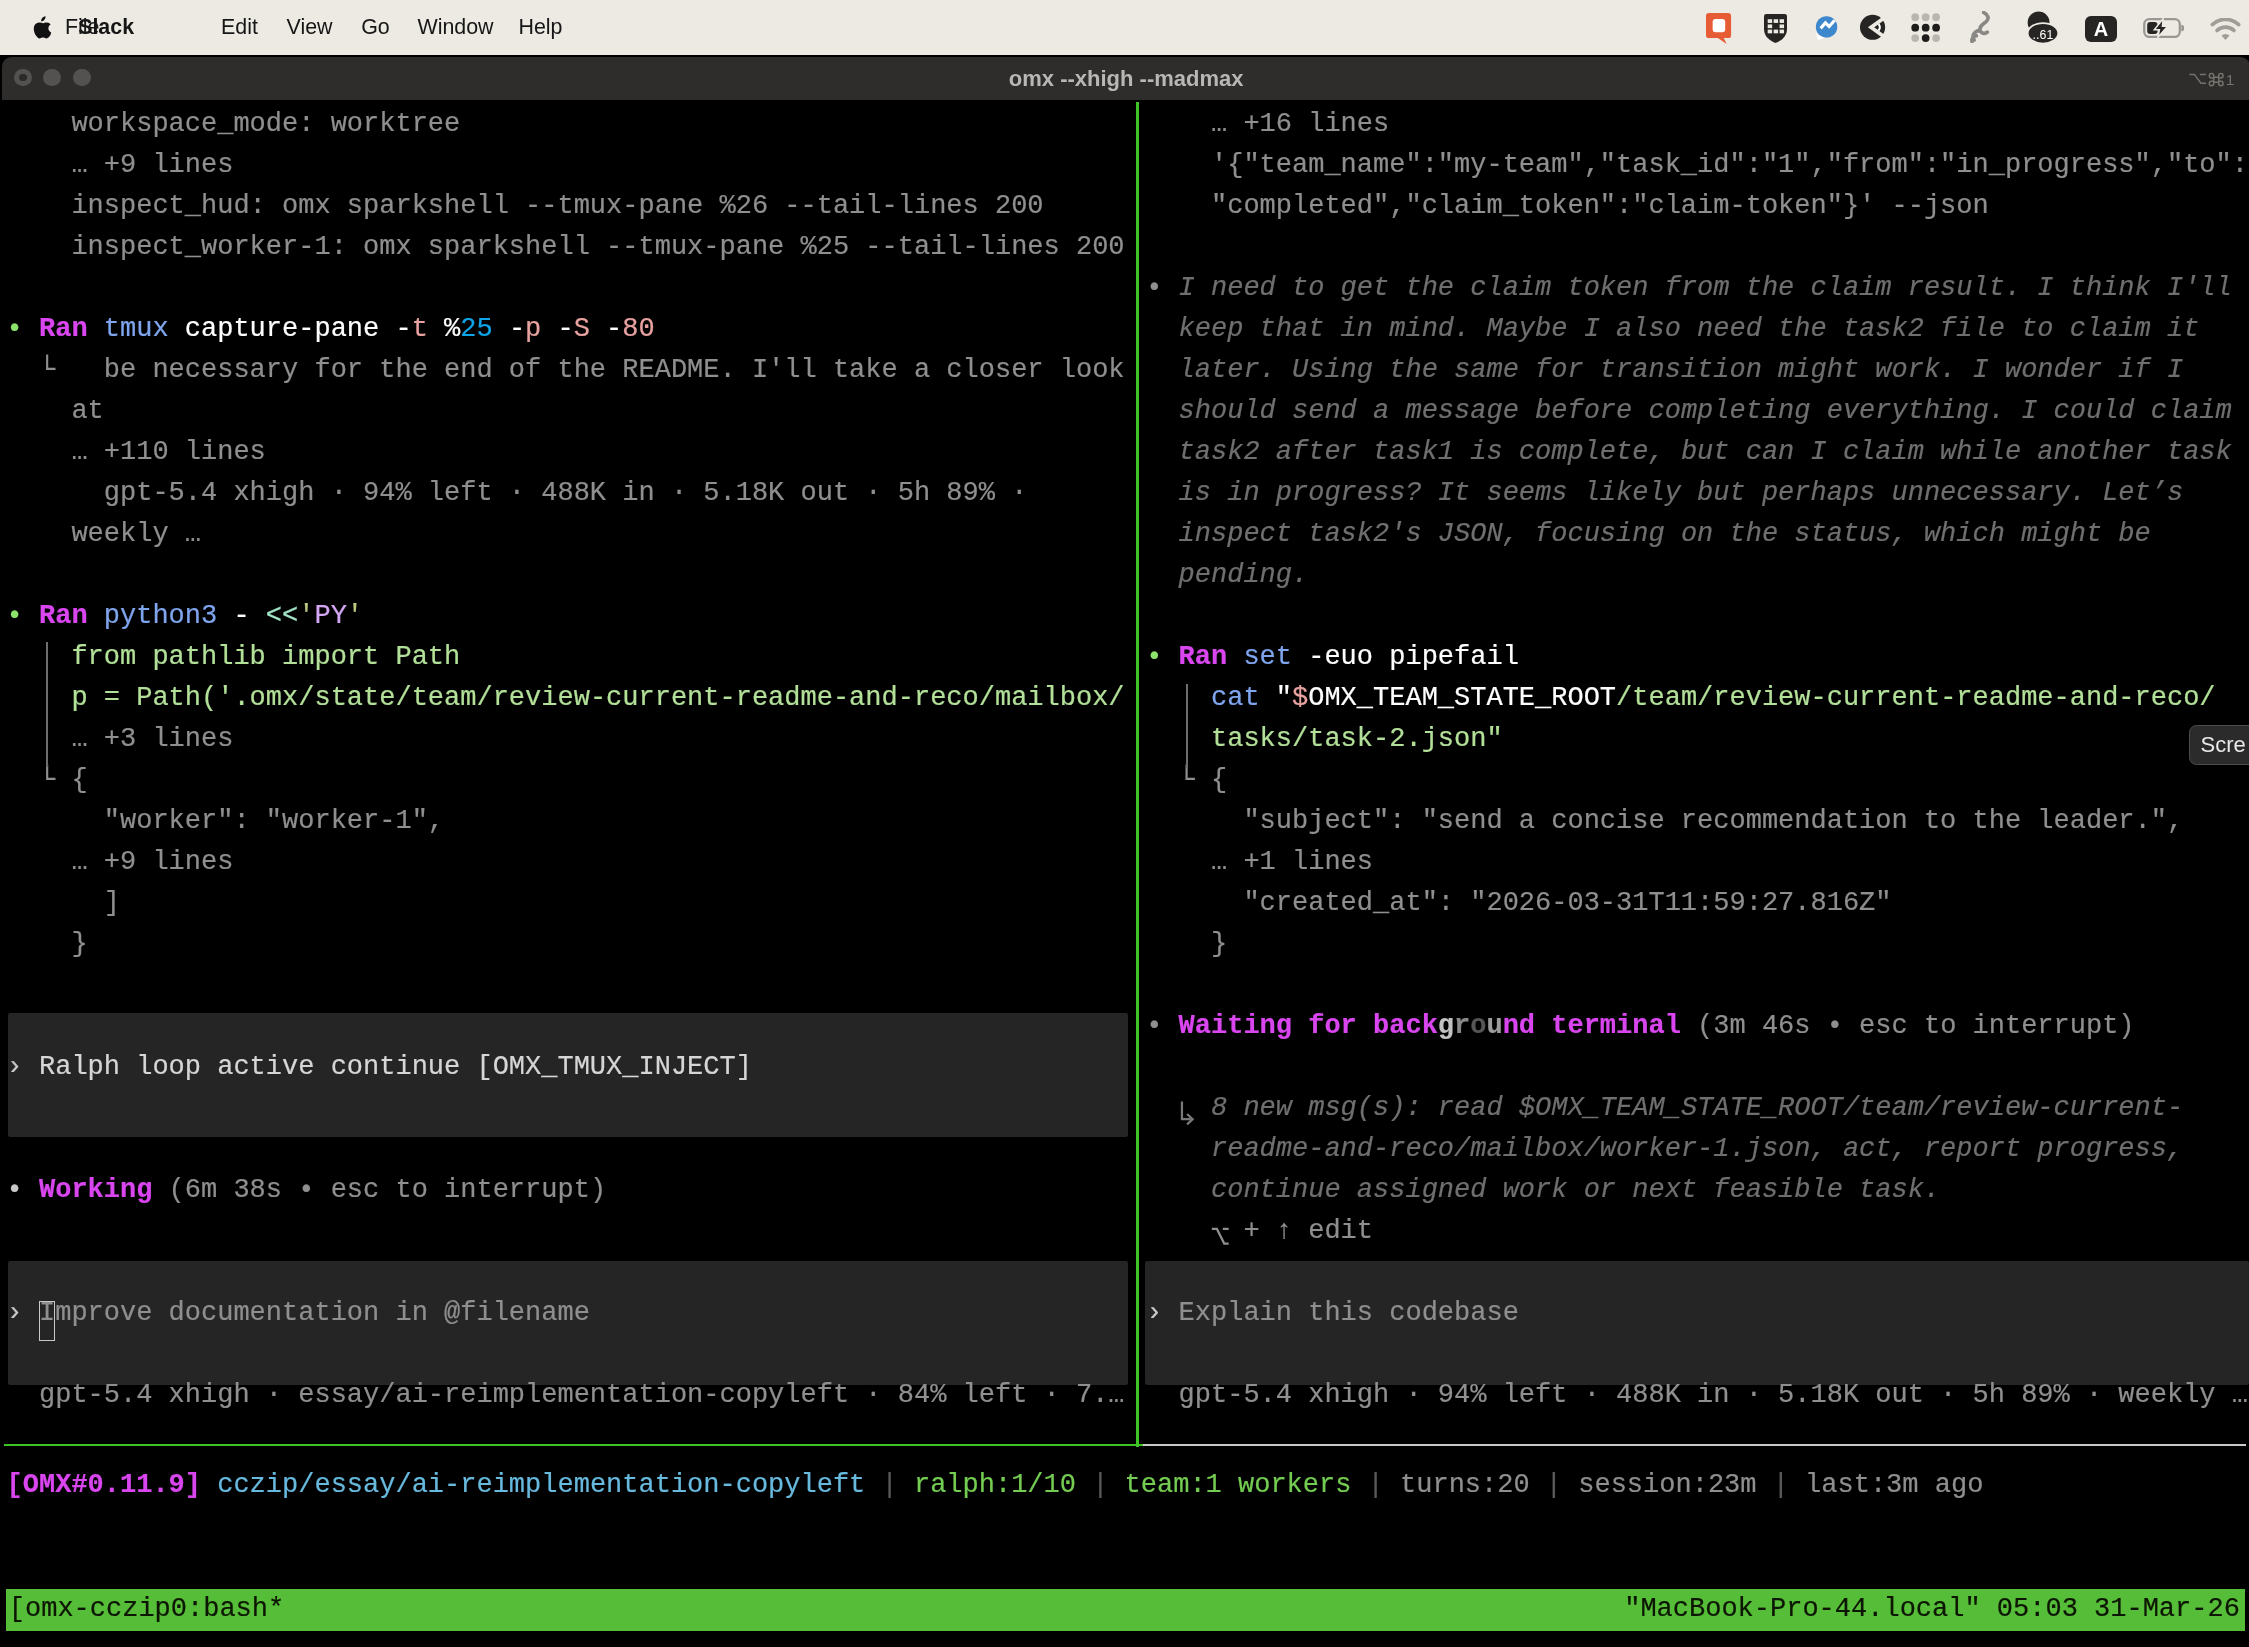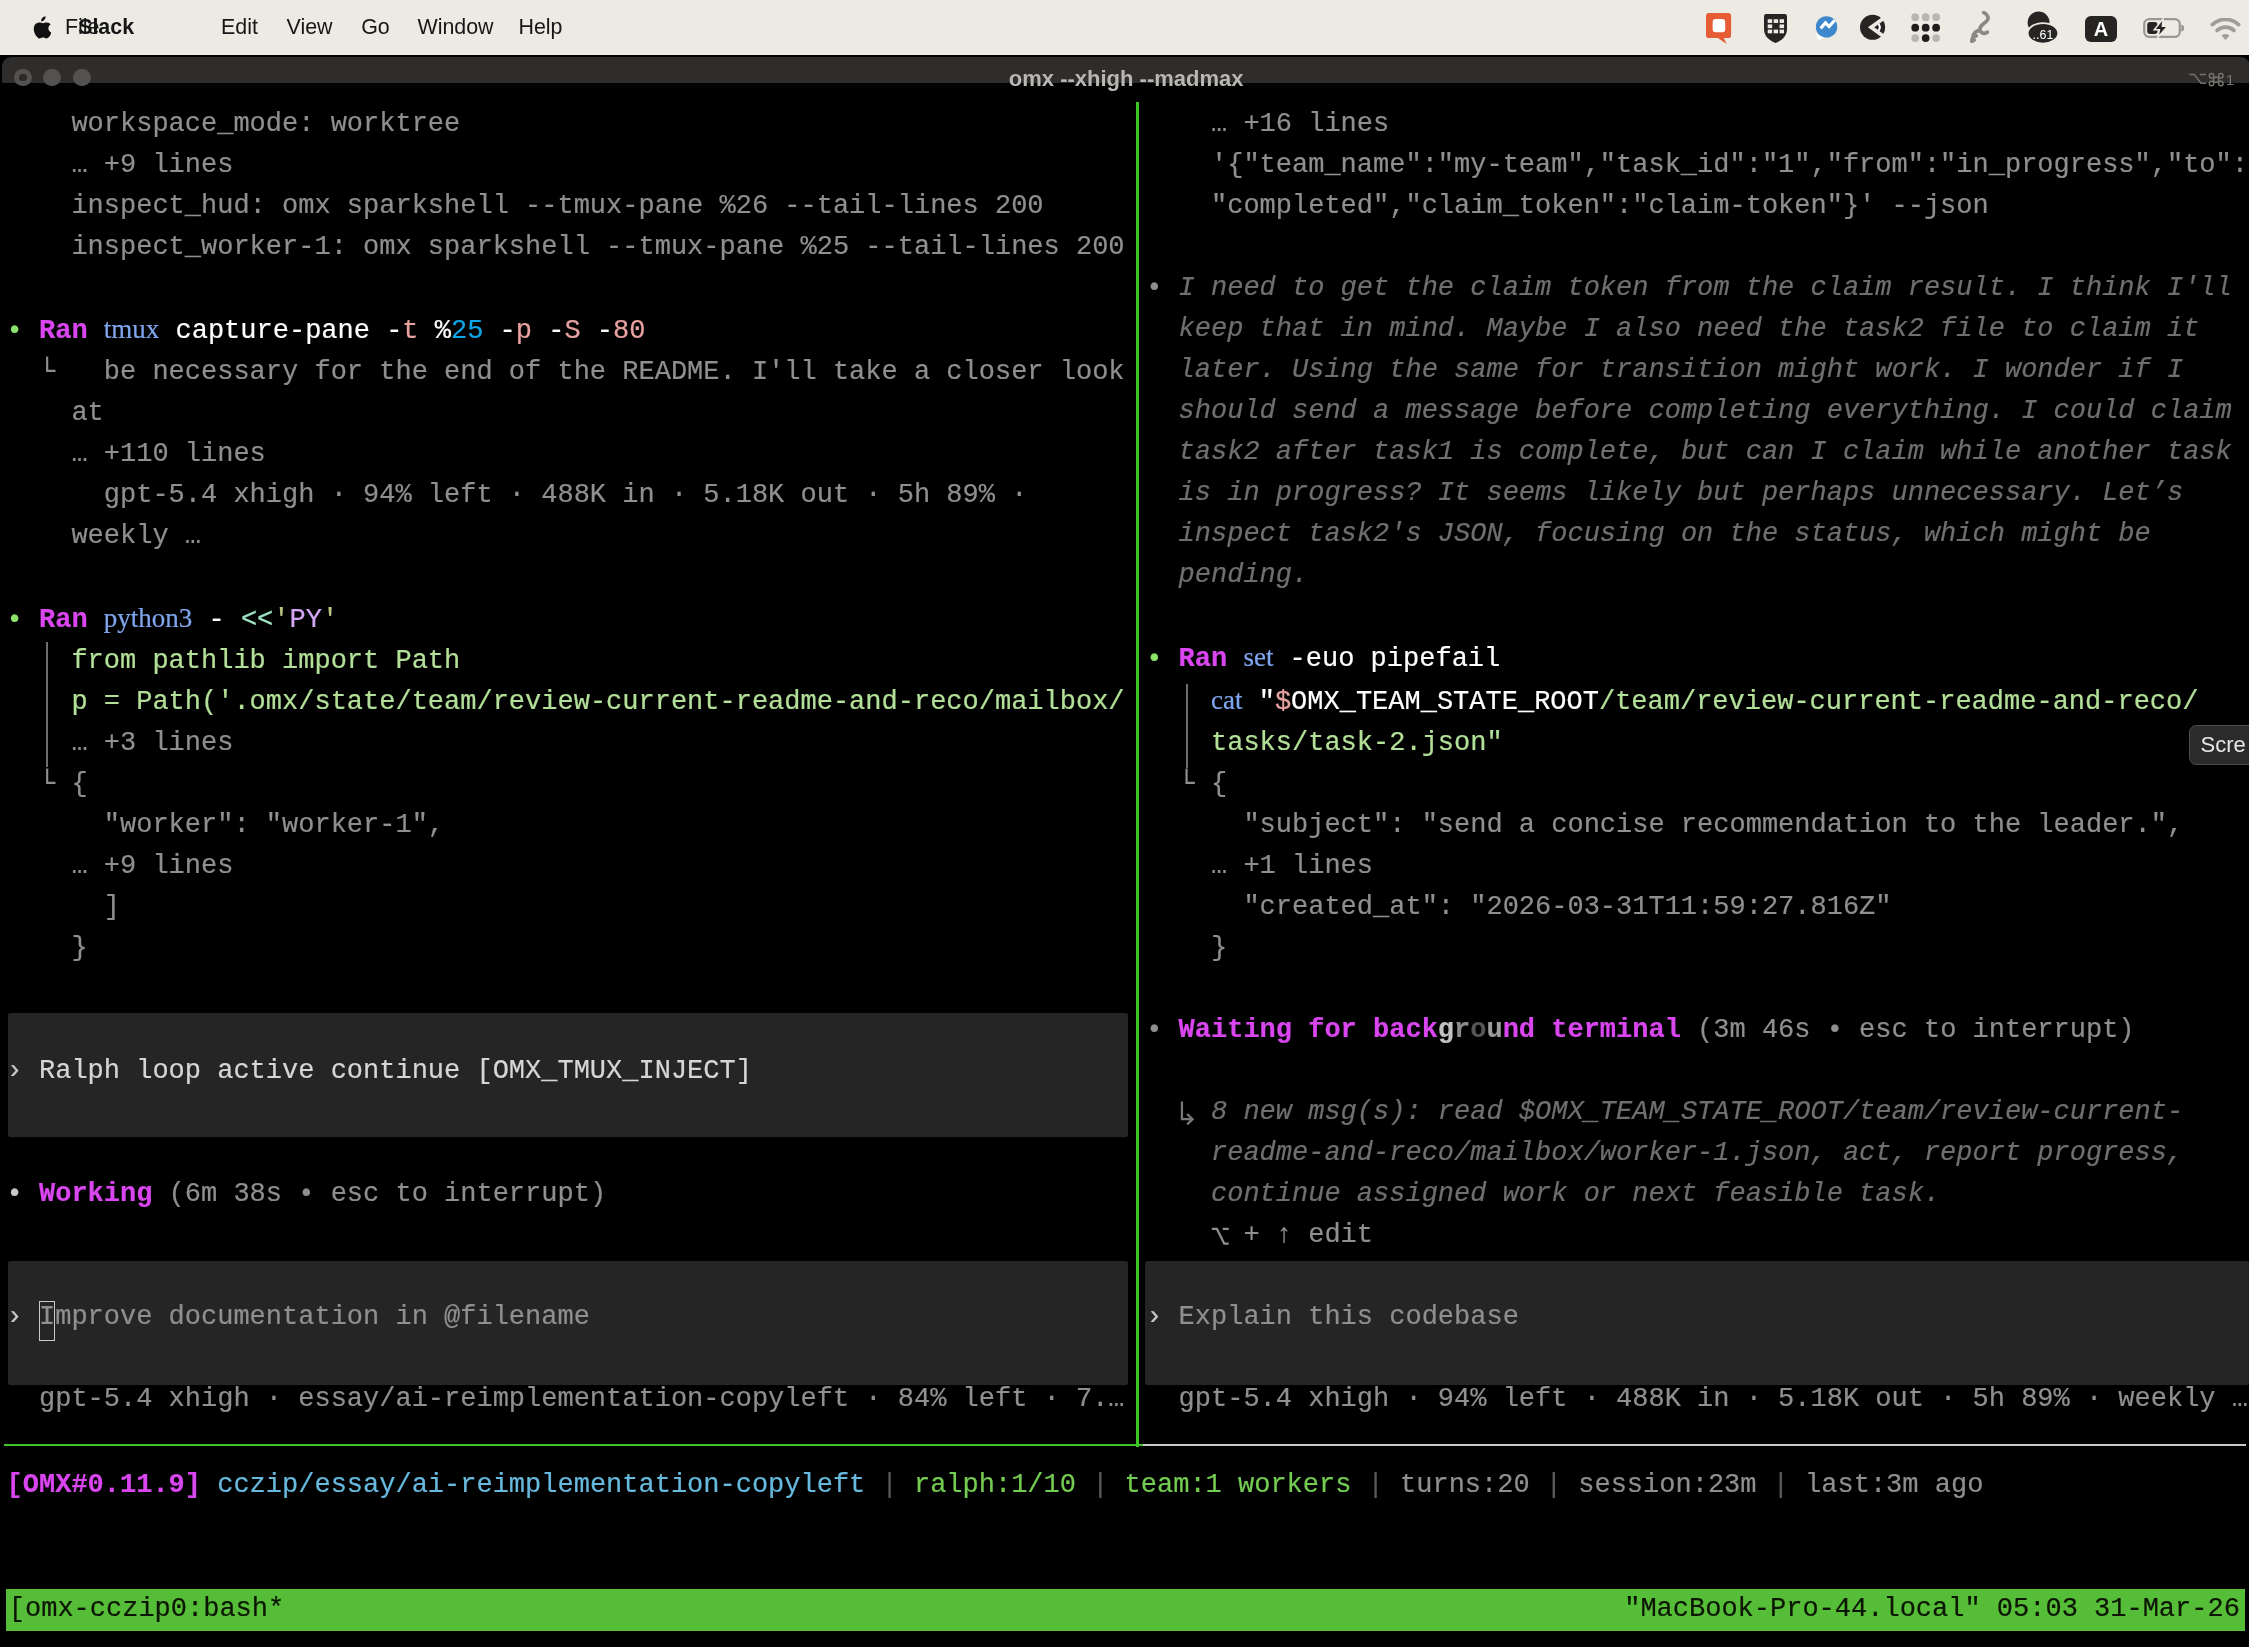--- a/index.html
+++ b/index.html
@@ -1,33 +1,33 @@
 <!DOCTYPE html>
 <html style="font-size:11.8px"><head><meta charset="utf-8"><style>
 html,body{margin:0;padding:0;}
 body{width:2250px;height:1648px;background:#000;position:relative;overflow:hidden;
  font-family:"Liberation Sans",sans-serif;}
 #menubar{position:absolute;left:0;top:0;width:2250px;height:55px;background:#ECEAE3;}
 .mitem{position:absolute;top:0;height:55px;line-height:55px;font-size:21.4px;color:#161616;}
-#titlebar{position:absolute;left:2.2px;top:57px;width:2248px;height:26px;background:#2E2D2C;
+#titlebar{position:absolute;left:2.2px;top:57px;width:2248px;height:43px;background:#2E2D2C;
  border-radius:9.6px 9.6px 0 0;}
 .tl{position:absolute;top:11.8px;width:17.7px;height:17.7px;border-radius:50%;background:#545250;}
 #title{position:absolute;top:0;left:0;width:100%;height:43px;line-height:44px;text-align:center;
  color:#b9b7b4;font-size:22px;font-weight:bold;}
 #term{position:absolute;left:2.2px;top:100px;width:2248px;height:1548px;background:#000;}
 pre.pane{position:absolute;margin:0;font-family:"Liberation Mono",monospace;
  font-size:27px;line-height:41px;white-space:pre;color:#8f8f8f;-webkit-text-stroke:0.2px;}
 .g{color:#8f8f8f;}
 .di{color:#6f6f6f;font-style:italic;}
 .w{color:#d946ef;font-weight:bold;}
 .wb{color:#c9c9c9;}
 .bx{color:#d6d6d6;}
 .gb{color:#8ce46d;}
 .gb2{color:#8f8f8f;}
-.bl{color:#7fa5ee;font-family:Liberation Serif, serif;}
+.bl{color:#7fa5ee;}
 .lv{color:#ffffff;}
 .sa{color:#e8a2a0;}
 .or{color:#0ea5e9;}
 .mi{color:#a1e6c6;}
 .ol{color:#bac87f;}
 .pu{color:#d4a6f4;text-align:center;}
 .gr{color:#b2e098;}
 .sh1{color:#c2c2c2;font-weight:bold;}
 .sh2{color:#8a8a8a;font-weight:bold;}
 .sh3{color:#565656;font-weight:bold;}

